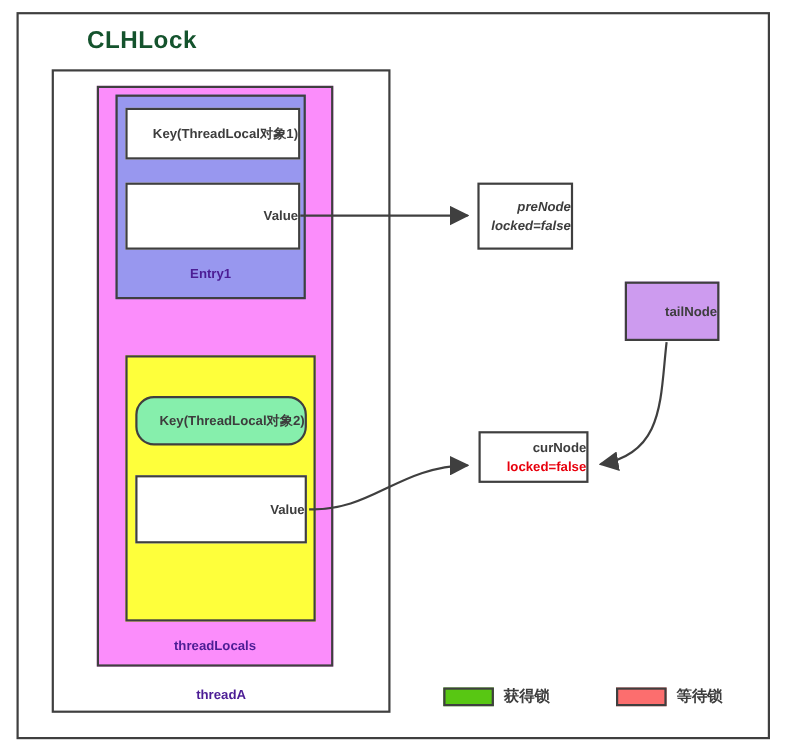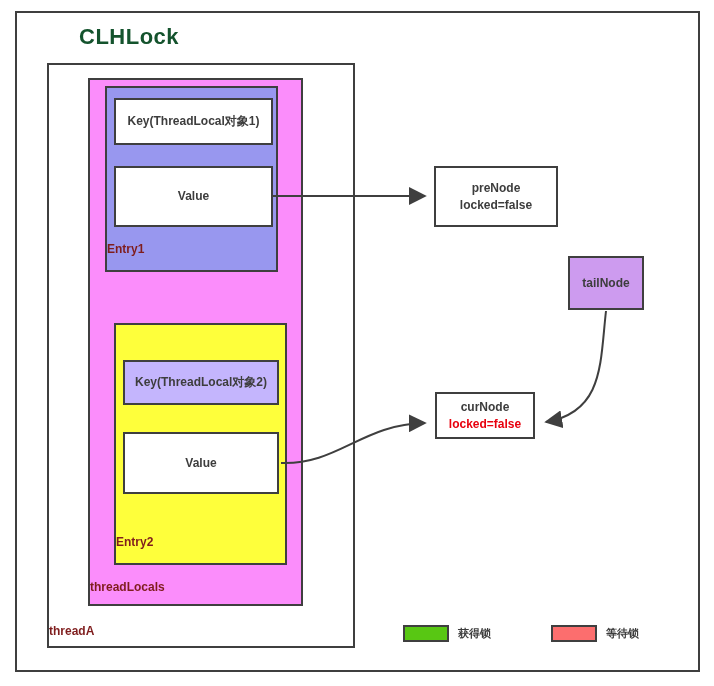--- a/index.html
+++ b/index.html
@@ -1,45 +1,45 @@
 <!DOCTYPE html>
 <html><head>
 <meta charset="utf-8">
 <style>
   * { margin:0; padding:0; box-sizing:border-box; }
   html,body { width:714px; height:686px; background:#fff; font-family:"Liberation Sans", sans-serif; }
   #canvas { position:relative; width:714px; height:686px; background:#fff; overflow:hidden; }
   .frame { position:absolute; border:2px solid #3f3f3f; background:#fff; }
   .box   { position:absolute; border:2px solid #3f3f3f; }
   .title { position:absolute; left:44px; top:24px; font-size:22px; font-weight:bold; color:#14532d; letter-spacing:0.5px;margin-left:35px; }
-  .lbl   { position:absolute; width:100%; text-align:left; font-weight:bold; color:#7f1d1d; font-size:12px; }
-  .center-txt { display:flex; flex-direction:column; align-items:center; justify-content:center; text-align:center;
+  .lbl   { position:absolute; width:100%; text-align:center; font-weight:bold; color:#4c1d95; font-size:12px; }
+  .center-txt { display:flex; flex-direction:column; align-items:flex-end; justify-content:center; text-align:center;
                 font-weight:bold; color:#3d3d3d; font-size:12px; line-height:1.4; }
   
   #thread-a     { left:47px;  top:63px;  width:308px; height:585px; background:#fff; }
   #thread-locals{ left:88px;  top:78px;  width:215px; height:528px; background:#fb8dfb; }
   #entry1       { left:105px; top:86px;  width:173px; height:186px; background:#9897ef; }
   #key1         { left:114px; top:98px;  width:159px; height:47px;  background:#fff; }
   #value1       { left:114px; top:166px; width:159px; height:61px;  background:#fff; }
   #entry2       { left:114px; top:323px; width:173px; height:242px; background:#feff3b; }
-  #key2         { left:123px; top:360px; width:156px; height:45px;  background:#c4b5fd; }
+  #key2         { left:123px; top:360px; width:156px; height:45px;  background:#86efac;border-radius:17px; }
   #value2       { left:123px; top:432px; width:156px; height:62px;  background:#fff; }
   
-  #pre-node  { left:434px; top:166px; width:124px; height:61px; background:#fff; }
-  #tail-node { left:568px; top:256px; width:76px;  height:54px; background:#cd9bef; }
+  #pre-node  { left:434px; top:166px; width:87px; height:61px; background:#fff;font-style:italic; }
+  #tail-node { left:568px; top:256px; width:86px;  height:54px; background:#cd9bef; }
   #cur-node  { left:435px; top:392px; width:100px; height:47px; background:#fff; }
   .red-line { color:#e8000d; }
   
   .entry-label   { bottom:12px; line-height:1.3; }
   #thread-locals-label { bottom:10px; }
   #thread-a-label      { bottom:8px;margin-top:44px;  }
   
   #legend { position:absolute; left:403px; top:622px; height:22px; display:flex; align-items:center; }
   .swatch { width:46px; height:17px; border:2px solid #3f3f3f; }
-  .legend-label { font-size:11px; font-weight:bold; color:#3d3d3d; margin-left:9px; }
+  .legend-label { font-size:14px; font-weight:bold; color:#3d3d3d; margin-left:9px; }
   #legend .gap { width:60px; }
   
   #arrows { position:absolute; left:0; top:0; width:714px; height:686px; pointer-events:none; }
 </style>
 </head>
 <body>
 
 <div id="canvas">
 
   <div class="frame" style="left:15px; top:11px; width:685px; height:661px;"></div>
@@ -61,21 +61,20 @@
   </div>
   <div class="box center-txt" id="key1">
     <span>Key(ThreadLocal对象1)</span>
   </div>
   <div class="box center-txt" id="value1">
     <span>Value</span>
   </div>
 
   <div class="box" id="entry2">
     <div class="lbl entry-label">
-      <div>Entry2</div>
     </div>
   </div>
   <div class="box center-txt" id="key2">
     <span>Key(ThreadLocal对象2)</span>
   </div>
   <div class="box center-txt" id="value2">
     <span>Value</span>
   </div>
 
   <div class="box center-txt" id="pre-node">

